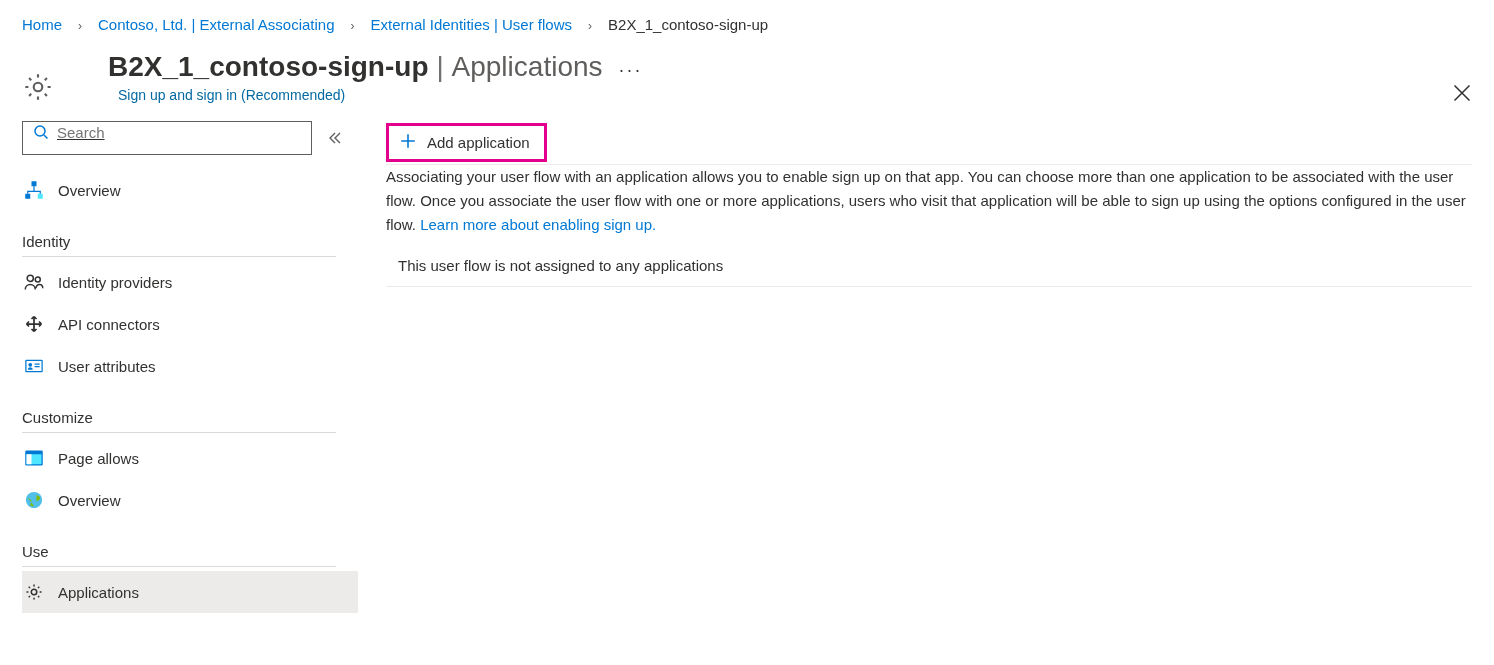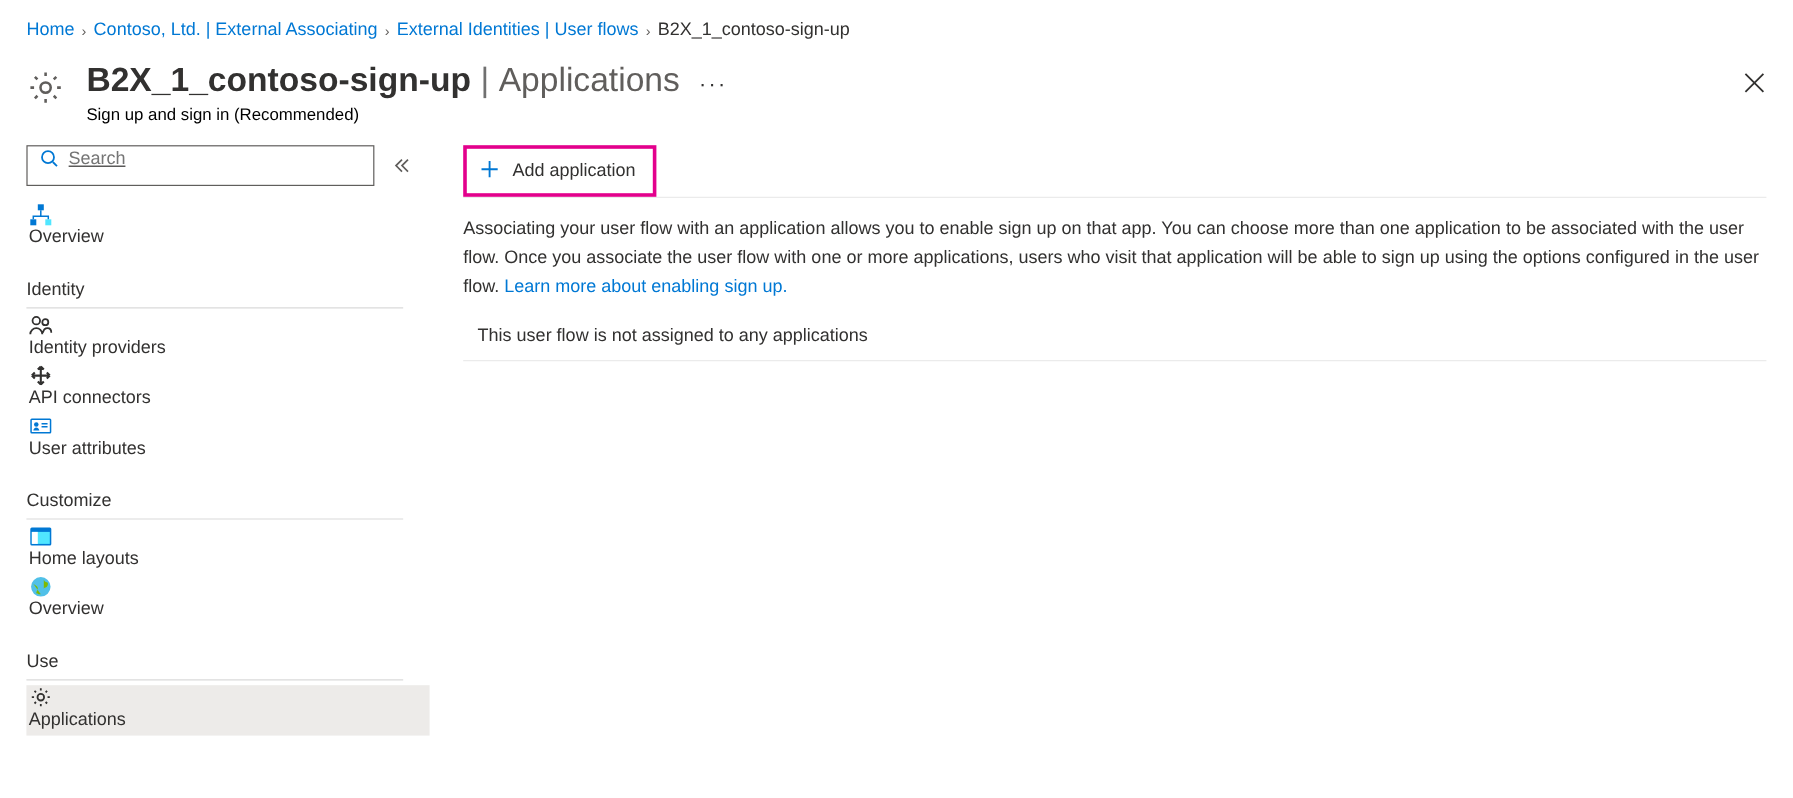--- a/index.html
+++ b/index.html
@@ -11,35 +11,36 @@
       width: 1494px;
       height: 665px;
       overflow: hidden;
     }
     a { color: #0078d4; text-decoration: none; }
 
     
     .breadcrumb {
       display: flex;
       align-items: flex-end;
-      gap: 6px;
+      gap: 16px;
       padding: 16px 22px 10px 22px;
       font-size: 15px;
     }
     .breadcrumb .sep {
       color: #605e5c;
       font-size: 12px;
     }
     .breadcrumb .current { color: #323130; }
 
     
     .header {
       display: flex;
-      align-items: flex-start;
+      align-items: flex-end;
       padding: 8px 22px 18px 22px;
+      gap: 36px;
     }
     .header .gear {
       width: 32px; height: 32px;
       margin-top: 6px;
       color: #605e5c;
       flex-shrink: 0;
     }
     .header .titleblock {
       margin-left: 18px;
       flex: 1;
@@ -50,22 +51,23 @@
       font-size: 28px;
       margin: 0 4px;
     }
     .header .subtitle {
       font-weight: 400;
       font-size: 28px;
       color: #605e5c;
     }
     .header .desc {
       font-size: 14px;
-      color: #000000;
+      color: #0369a1;
       margin-top: 4px;
+      margin-left: 10px;
     }
     .header .more {
       margin-left: 12px;
       color: #323130;
       font-size: 18px;
       letter-spacing: 2px;
       cursor: pointer;
     }
     .header .close {
       width: 20px; height: 20px;
@@ -116,28 +118,27 @@
     }
     .collapse {
       margin-left: 14px;
       color: #605e5c;
       cursor: pointer;
       width: 16px; height: 16px;
     }
 
     .nav-item {
       display: flex;
-      align-items: flex-start;
+      align-items: center;
       height: 42px;
       padding: 0 2px;
       cursor: pointer;
       font-size: 15px;
       color: #323130;
       max-width: 336px;
-      flex-direction: column;
     }
     .nav-item.active { background: #edebe9; }
     .nav-item .icon {
       width: 20px; height: 20px;
       margin-right: 14px;
       display: flex; align-items: center; justify-content: center;
       flex-shrink: 0;
     }
     .nav-section {
       font-size: 15px;
@@ -146,23 +147,23 @@
       margin-top: 22px;
       padding-bottom: 6px;
       border-bottom: 1px solid rgba(0,0,0,0.15);
       max-width: 314px;
     }
     .nav-group { margin-top: 4px; }
 
     
     .cmdbar {
       display: flex;
+      align-items: center;
       height: 44px;
       border-bottom: 1px solid rgba(0,0,0,0.08);
-      margin-bottom: 14px;
     }
     .add-btn {
       display: flex;
       align-items: center;
       gap: 10px;
       padding: 6px 14px 6px 10px;
       border: 3px solid #e3008c;
       font-size: 15px;
       color: #323130;
       cursor: pointer;
@@ -299,21 +300,21 @@
     <div class="nav-section">Customize</div>
     <div class="nav-group">
       <div class="nav-item">
         <span class="icon">
           <svg viewBox="0 0 16 16">
               <rect x="1" y="2" width="14" height="12" rx="1" fill="#0078d4"></rect>
               <rect x="2" y="5" width="12" height="8" fill="#50e6ff"></rect>
               <rect x="2" y="5" width="4" height="8" fill="#fff"></rect>
             </svg>
         </span>
-        <span>Home layouts</span>
+        <span>Page allows</span>
       </div>
       <div class="nav-item">
         <span class="icon">
           <svg viewBox="0 0 16 16">
               <circle cx="8" cy="8" r="6.5" fill="#50c0e8"></circle>
               <path d="M3 6c1 1 3 1.5 3 3s-1 2-1 3 2 1 3 1M10 3c0 1 1 2 2 2s1 2 0 3-2 0-2 2" fill="#7fba00"></path>
             </svg>
         </span>
         <span>Overview</span>
       </div>

